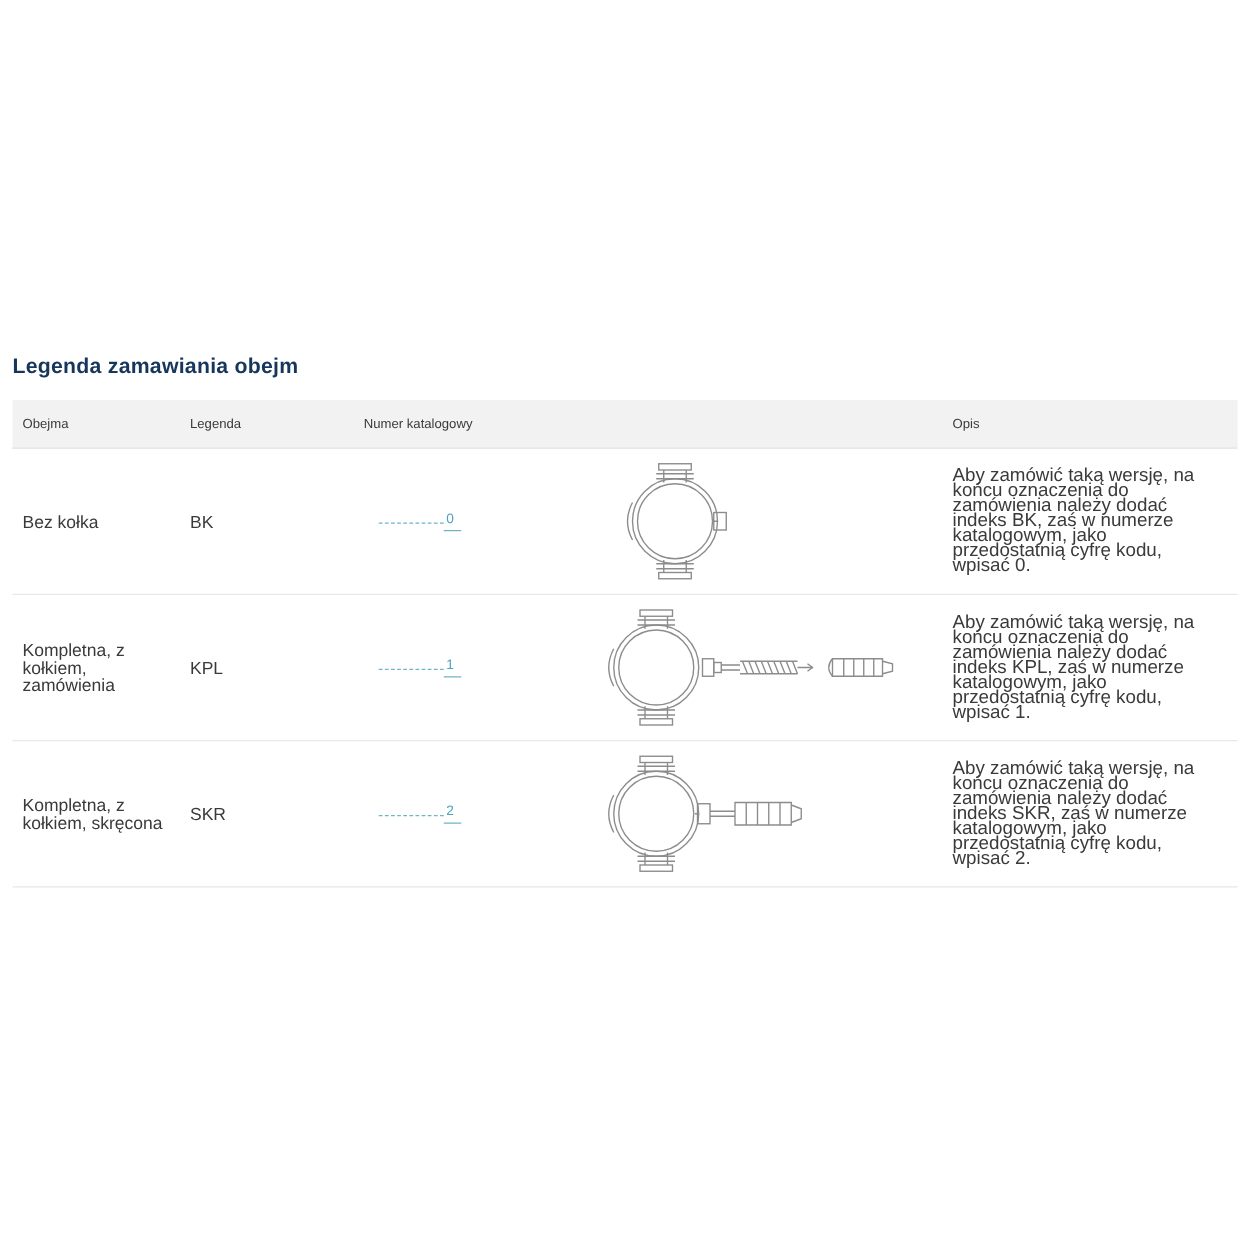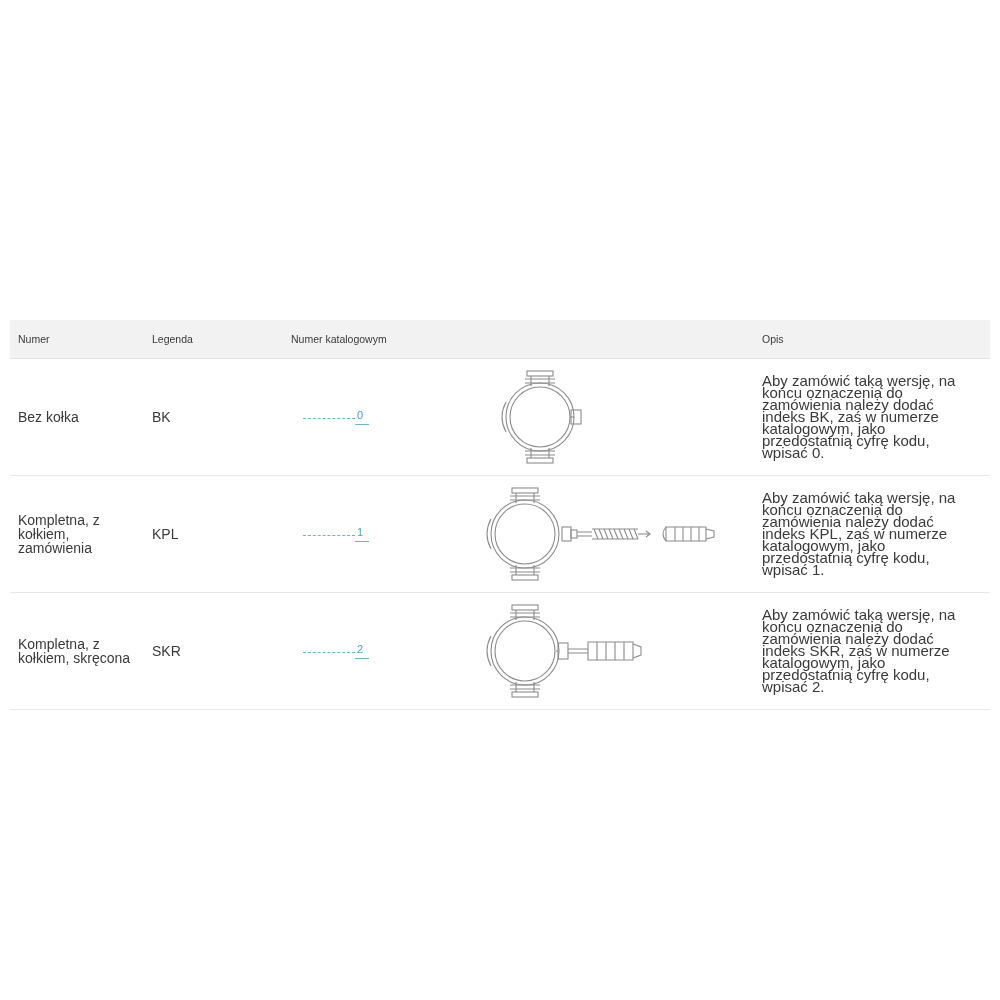--- a/index.html
+++ b/index.html
@@ -125,27 +125,28 @@
     font-size: 15px;
     line-height: 12px;
     color: #3a3a3a;
   }
 </style>
 </head>
 <body>
 
 <div class="page">
 
+  <div class="legend-title">Legenda zamawiania obejm</div>
 
   <div class="table">
 
     <div class="thead">
-      <div class="th c1">Numer</div>
+      <div class="th c1">Obejma</div>
       <div class="th c2">Legenda</div>
-      <div class="th c3">Numer katalogowym</div>
+      <div class="th c3">Numer katalogowy</div>
       <div class="th c4">Opis</div>
     </div>
 
     <div class="row">
       <div class="cell-label">Bez kołka</div>
       <div class="cell-index">BK</div>
       <div class="cell-cat">
         <div class="cat-dashes"></div>
         <div class="cat-digit">0</div>
         <div class="cat-underline"></div>

